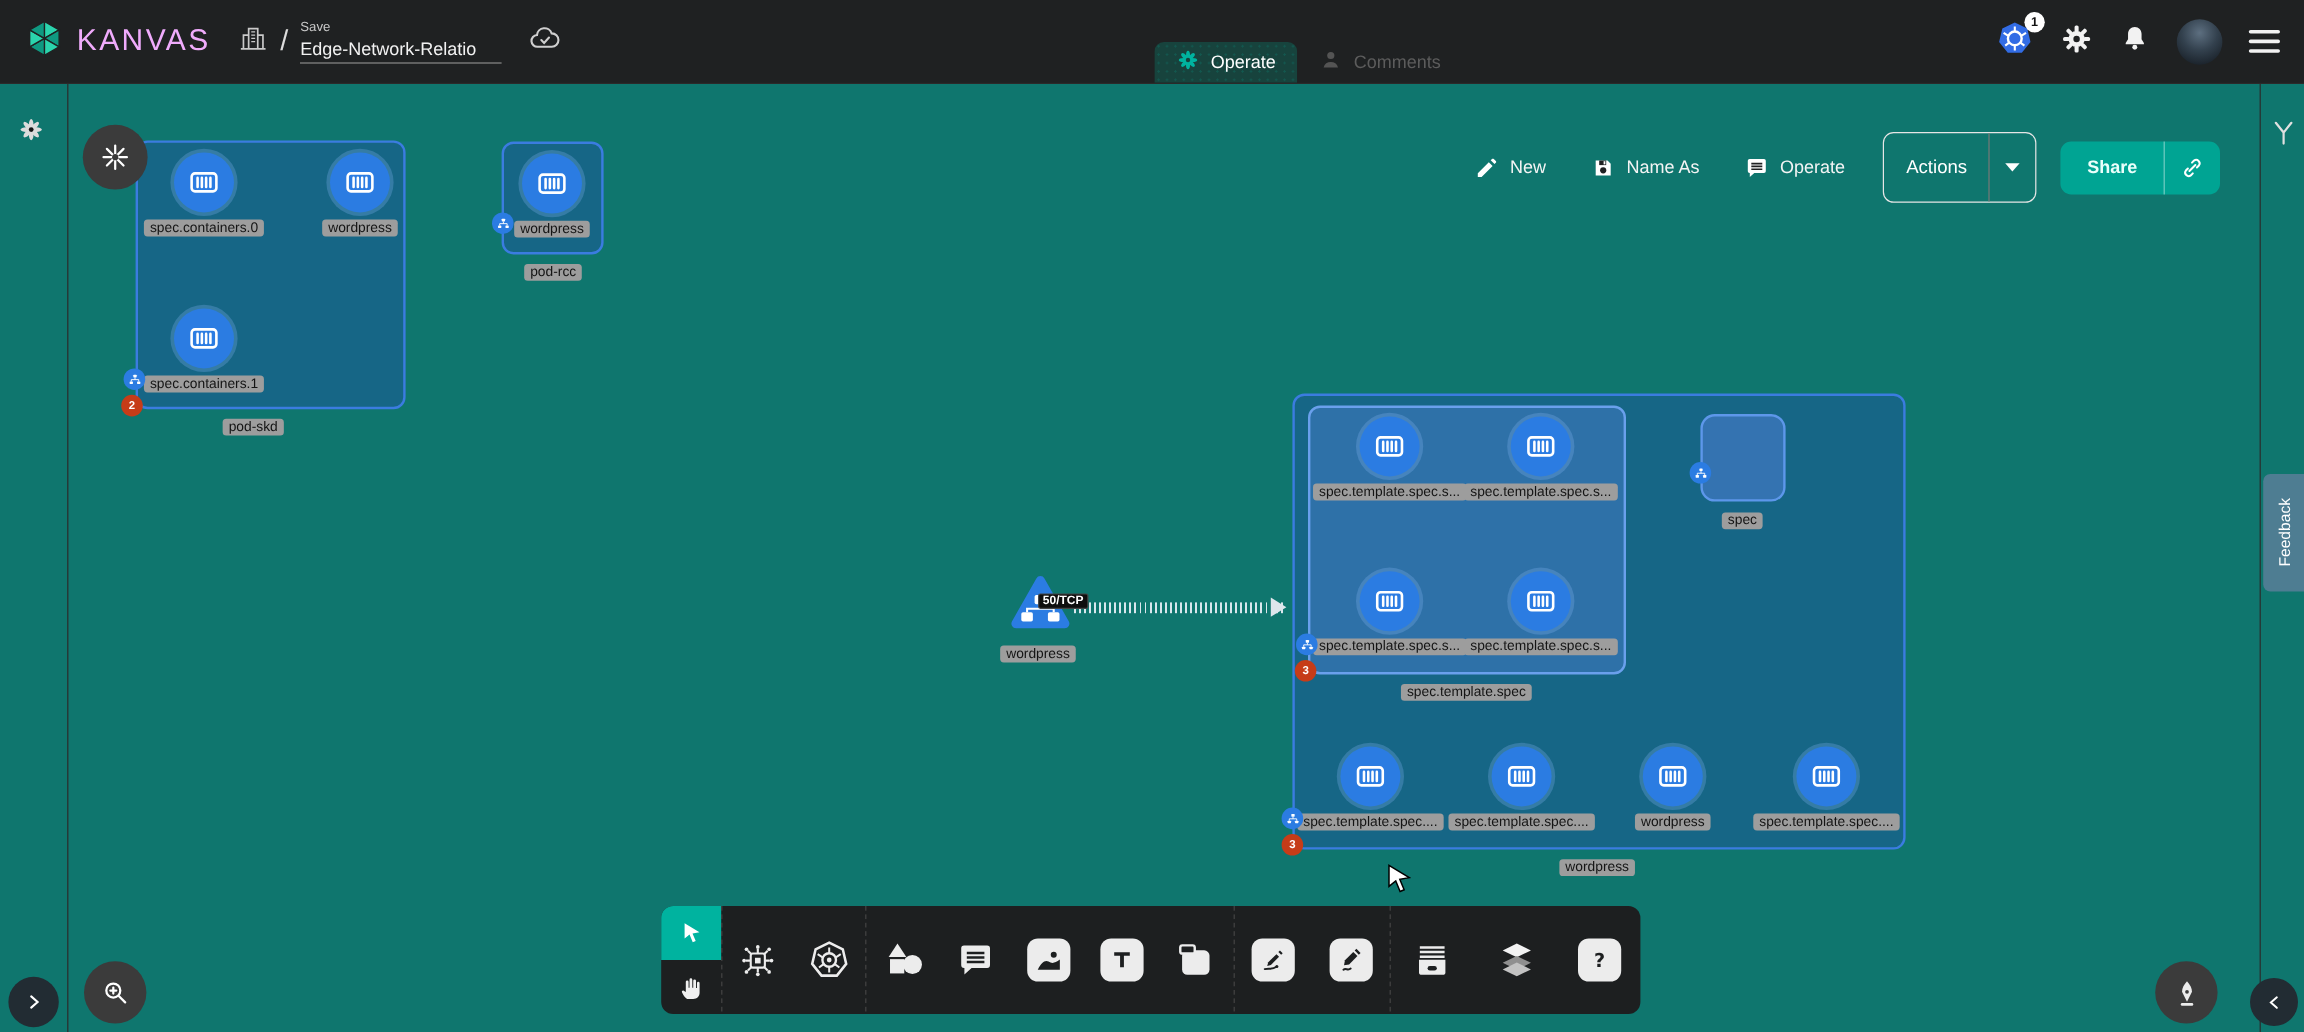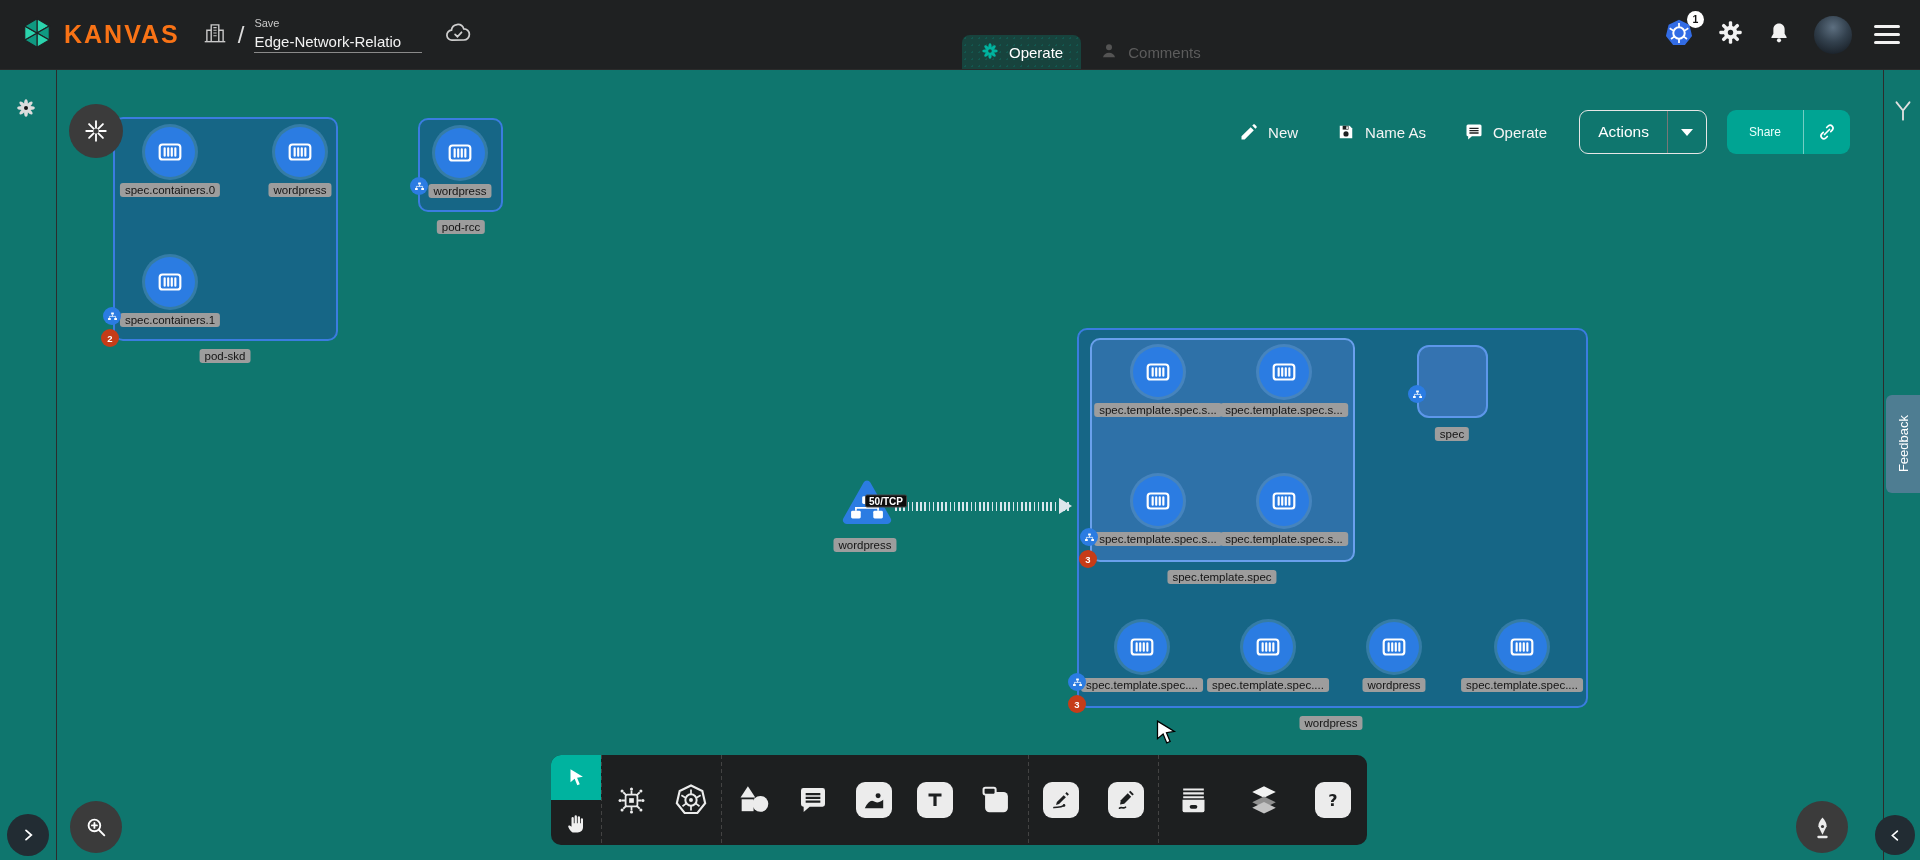--- a/index.html
+++ b/index.html
@@ -2,21 +2,21 @@
 <html><head>
 <meta charset="utf-8">
 <style>
   *{margin:0;padding:0;box-sizing:border-box}
   html,body{width:1920px;height:860px;background:#151515;overflow:hidden;
     font-family:"Liberation Sans","DejaVu Sans",sans-serif;color:#eee}
   
   .header{position:relative;height:70px;background:#1f2122;display:flex;align-items:center;
     padding:0 20px;border-bottom:1px solid #2a2a2a}
   .logo{display:flex;align-items:center;gap:10px;cursor:pointer}
-  .logo-text{font-size:25px;font-weight:bold;letter-spacing:2px;color:#f97316}
+  .logo-text{font-size:25px;font-weight:normal;letter-spacing:2px;color:#f0abfc}
   .hslash{color:#ddd;font-size:24px;font-weight:300;margin:0 10px}
   .bicon{margin-left:22px}
   .namewrap{display:flex;flex-direction:column;gap:2px}
   .namelabel{font-size:11px;color:#c9c9c9}
   .nameinput{background:transparent;border:none;border-bottom:1px solid #8a8a8a;color:#f2f2f2;
     font-size:15px;width:168px;padding:2px 0;font-family:inherit;outline:none}
   .cloud{margin-left:22px}
   .tabs{position:absolute;left:962px;bottom:0;display:flex;align-items:flex-end}
   .tab{display:flex;align-items:center;gap:9px;height:34px;padding:0 18px;font-size:15px;cursor:pointer;
     border-radius:8px 8px 0 0}
@@ -34,27 +34,27 @@
   
   .canvas{position:relative;height:790px;background:#0f766e}
   .railL{position:absolute;left:0;top:0;width:57px;height:100%;border-right:1px solid #2c2c2c}
   .railR{position:absolute;right:0;top:0;width:37px;height:100%;border-left:1px solid #2c2c2c}
   .circbtn{position:absolute;border-radius:50%;display:flex;align-items:center;justify-content:center;cursor:pointer}
   .gray{background:#3b3b3b}
   .slate{background:#222c33}
   
   .actrow{position:absolute;top:40px;right:70px;display:flex;align-items:center;gap:10px}
   .abtn{display:flex;align-items:center;gap:9px;padding:0 14px;height:44px;font-size:15px;color:#f4f4f4;cursor:pointer}
-  .actions-btn{display:flex;align-items:stretch;border:1.5px solid #e6e6e6;border-radius:9px;height:44px;
+  .actions-btn{display:flex;align-items:stretch;border:1.5px solid #e6e6e6;border-radius:9px;height:59px;
     margin-left:8px;cursor:pointer}
   .actions-main{display:flex;align-items:center;padding:0 18px;font-size:15.5px;color:#fff}
   .actions-caret{display:flex;align-items:center;padding:0 13px;border-left:1px solid #777}
   .caret{width:0;height:0;border-left:6px solid transparent;border-right:6px solid transparent;border-top:7px solid #fff}
   .share-btn{display:flex;align-items:stretch;background:#00a493;border-radius:9px;height:44px;margin-left:10px;cursor:pointer}
-  .share-main{display:flex;align-items:center;padding:18px 22px;font-size:12px;font-weight:normal;color:#eafffb}
+  .share-main{display:flex;align-items:center;padding:18px 22px;font-size:15px;font-weight:bold;color:#eafffb}
   .share-link{display:flex;align-items:center;padding:0 13px;border-left:1px solid rgba(255,255,255,.45)}
   
   .kgroup{position:absolute;background:rgba(33,80,168,.42);border:2px solid #3b7ce0;border-radius:10px}
   .kgroup.inner{background:rgba(83,131,219,.40);border-color:#6aa0ec}
   .specbox{position:absolute;background:rgba(78,126,214,.55);border:2px solid #5d97ea;border-radius:12px}
   .knode{position:absolute;width:0;height:0}
   .ncirc{position:absolute;left:0;top:0;width:50px;height:50px;border-radius:50%;background:#2b7ce2;
     transform:translate(-50%,-50%);display:flex;align-items:center;justify-content:center;
     box-shadow:0 0 0 3px rgba(125,175,240,.30);cursor:pointer}
   .nlabel{position:absolute;left:0;top:31px;transform:translateX(-50%)}
@@ -333,21 +333,21 @@
     <svg viewBox="0 0 16 16" width="11" height="11">
         <g fill="#fff">
           <rect x="6" y="2" width="4" height="3.2" rx=".6"></rect>
           <rect x="1.5" y="10" width="4" height="3.2" rx=".6"></rect>
           <rect x="10.5" y="10" width="4" height="3.2" rx=".6"></rect>
         </g>
         <path d="M8 5.2v2.6M3.5 10V7.8h9V10" stroke="#fff" stroke-width="1.1" fill="none"></path>
       </svg>
   </div>
   <div class="badge red" style="left:110px;top:268px">2</div>
-  <div class="gchip chip" style="left:225px;top:286px">pod-skd</div>
+  <div class="gchip chip" style="left:211px;top:286px">pod-skd</div>
 
   <div class="kgroup" style="left:418px;top:48px;width:85px;height:94px"></div>
   <div class="knode" style="left:460px;top:83px">
     <div class="ncirc">
       <svg viewBox="0 0 32 32" width="30" height="30">
           <rect x="5" y="8" width="22" height="16" rx="3" fill="none" stroke="#fff" stroke-width="2.3"></rect>
           <path d="M10.3 12v8M14.1 12v8M17.9 12v8M21.7 12v8" stroke="#fff" stroke-width="2.3" stroke-linecap="round"></path>
         </svg>
     </div>
     <div class="nlabel chip">wordpress</div>

